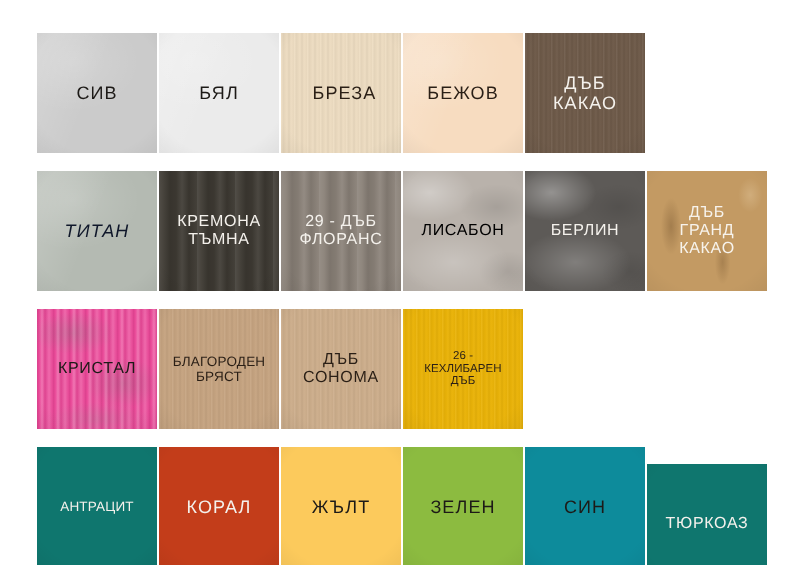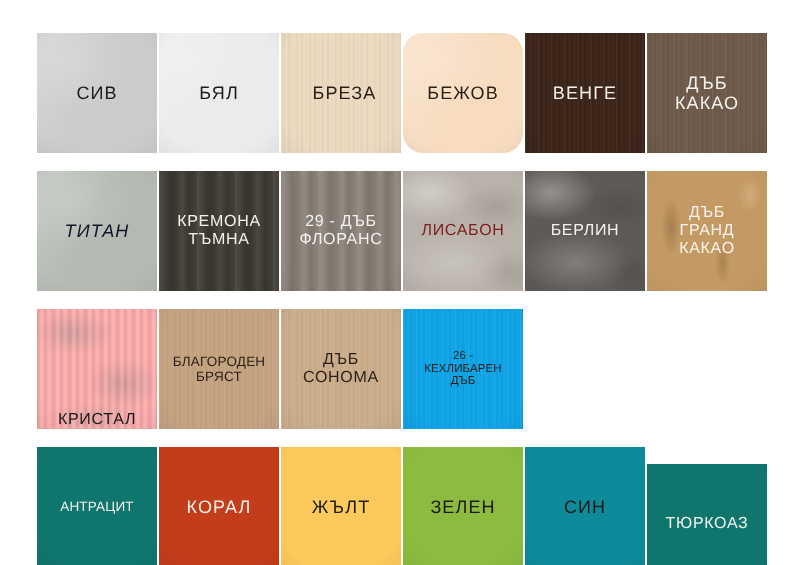--- a/index.html
+++ b/index.html
@@ -164,29 +164,24 @@
       <div class="swatch sz-lg dark-text" title="БЯЛ" style="background-color: rgb(235, 235, 235);">
         <div class="tex tex-sheen"></div>
         <div class="tex tex-vignette"></div>
         <div class="swatch-label" style="color: rgb(29, 26, 23);">БЯЛ</div>
       </div>
       <div class="swatch sz-lg dark-text" title="БРЕЗА" style="background-color: rgb(237, 220, 193); padding-left: 7px;">
         <div class="tex tex-grain-fine"></div>
         <div class="tex tex-vignette"></div>
         <div class="swatch-label" style="color: rgb(42, 31, 22);">БРЕЗА</div>
       </div>
-      <div class="swatch sz-lg dark-text" title="БЕЖОВ" style="background-color: rgb(247, 220, 192); border-radius: 20px;">
+      <div class="swatch sz-lg dark-text" title="БЕЖОВ" style="background-color: rgb(247, 220, 192);">
         <div class="tex tex-sheen"></div>
         <div class="tex tex-vignette"></div>
         <div class="swatch-label" style="color: rgb(42, 31, 22);">БЕЖОВ</div>
-      </div>
-      <div class="swatch sz-lg light-text" title="ВЕНГЕ" style="background-color: rgb(59, 36, 24);">
-        <div class="tex tex-grain-fine"></div>
-        <div class="tex tex-vignette"></div>
-        <div class="swatch-label" style="color: rgb(244, 241, 236);">ВЕНГЕ</div>
       </div>
       <div class="swatch sz-lg light-text" title="ДЪБ
 КАКАО" style="background-color: rgb(110, 90, 73);">
         <div class="tex tex-grain-fine"></div>
         <div class="tex tex-vignette"></div>
         <div class="swatch-label" style="color: rgb(244, 241, 236);">ДЪБ
 КАКАО</div>
       </div>
     </div>
     <div class="swatch-row">
@@ -205,60 +200,60 @@
       <div class="swatch sz-md light-text" title="29 - ДЪБ
 ФЛОРАНС" style="background-color: rgb(139, 130, 121);">
         <div class="tex tex-stripe-wide"></div>
         <div class="tex tex-vignette"></div>
         <div class="swatch-label" style="color: rgb(244, 241, 236);">29 - ДЪБ
 ФЛОРАНС</div>
       </div>
       <div class="swatch sz-md dark-text" title="ЛИСАБОН" style="background-color: rgb(185, 178, 171);">
         <div class="tex tex-cloud"></div>
         <div class="tex tex-vignette"></div>
-        <div class="swatch-label" style="color: #7f1d1d;">ЛИСАБОН</div>
+        <div class="swatch-label" style="color: #000000;">ЛИСАБОН</div>
       </div>
       <div class="swatch sz-md light-text" title="БЕРЛИН" style="background-color: rgb(93, 90, 87);">
         <div class="tex tex-cloud"></div>
         <div class="tex tex-vignette"></div>
         <div class="swatch-label" style="color: rgb(244, 241, 236);">БЕРЛИН</div>
       </div>
       <div class="swatch sz-md light-text" title="ДЪБ
 ГРАНД
 КАКАО" style="background-color: rgb(195, 154, 99);">
         <div class="tex tex-knot"></div>
         <div class="tex tex-vignette"></div>
         <div class="swatch-label" style="color: rgb(247, 243, 236);">ДЪБ
 ГРАНД
 КАКАО</div>
       </div>
     </div>
     <div class="swatch-row">
-      <div class="swatch sz-md dark-text" title="КРИСТАЛ" style="background-color: #fca5a5; align-items: flex-end;">
+      <div class="swatch sz-md dark-text" title="КРИСТАЛ" style="background-color: #ec4899;">
         <div class="tex tex-marble"></div>
         <div class="tex tex-vignette"></div>
         <div class="swatch-label" style="color: rgb(29, 26, 23);">КРИСТАЛ</div>
       </div>
       <div class="swatch sz-sm dark-text" title="БЛАГОРОДЕН
 БРЯСТ" style="background-color: rgb(198, 164, 129);">
         <div class="tex tex-grain-fine"></div>
         <div class="tex tex-vignette"></div>
         <div class="swatch-label" style="color: rgb(42, 31, 22);">БЛАГОРОДЕН
 БРЯСТ</div>
       </div>
       <div class="swatch sz-md dark-text" title="ДЪБ
 СОНОМА" style="background-color: rgb(205, 174, 140);">
         <div class="tex tex-grain-fine"></div>
         <div class="tex tex-vignette"></div>
         <div class="swatch-label" style="color: rgb(42, 31, 22);">ДЪБ
 СОНОМА</div>
       </div>
       <div class="swatch sz-xs dark-text" title="26 -
 КЕХЛИБАРЕН
-ДЪБ" style="background-color: #0ea5e9;">
+ДЪБ" style="background-color: #eab308;">
         <div class="tex tex-grain-fine"></div>
         <div class="tex tex-vignette"></div>
         <div class="swatch-label" style="color: rgb(42, 31, 22);">26 -
 КЕХЛИБАРЕН
 ДЪБ</div>
       </div>
       <div class="swatch swatch-empty"></div>
       <div class="swatch swatch-empty"></div>
     </div>
     <div class="swatch-row">

